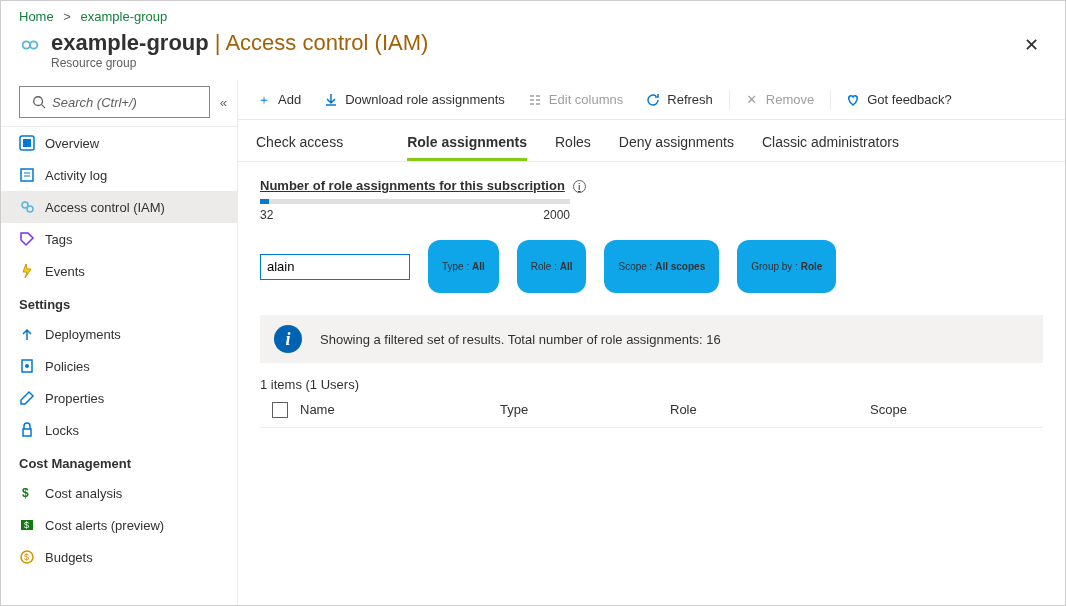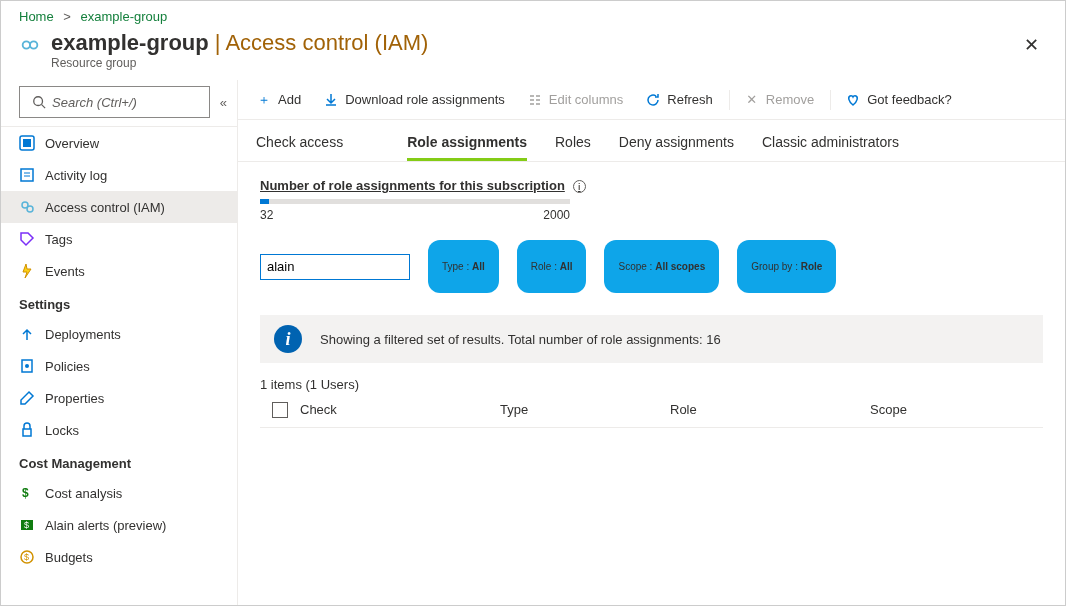--- a/index.html
+++ b/index.html
@@ -187,21 +187,21 @@
           </span>
           <span>Cost analysis</span>
         </div>
       <div class="nav-item">
           <span class="nicon">
             <svg width="16" height="16" viewBox="0 0 16 16">
               <rect x="2" y="3" width="12" height="10" fill="#107c10"></rect>
               <text x="5" y="11" font-size="9" fill="#fff">$</text>
             </svg>
           </span>
-          <span>Alain alerts (preview)</span>
+          <span>Cost alerts (preview)</span>
         </div>
       <div class="nav-item">
           <span class="nicon">
             <svg width="16" height="16" viewBox="0 0 16 16">
               <circle cx="8" cy="8" r="6" fill="none" stroke="#d29200" stroke-width="1.5"></circle>
               <text x="5" y="11" font-size="9" fill="#d29200">$</text>
             </svg>
           </span>
           <span>Budgets</span>
         </div>
@@ -290,21 +290,21 @@
 
       <div class="banner">
         <div class="bicon">i</div>
         <span>Showing a filtered set of results. Total number of role assignments: 16</span>
       </div>
 
       <div class="count">1 items (1 Users)</div>
 
       <div class="thead">
         <div class="cb"></div>
-        <div class="hcell col-name">Check</div>
+        <div class="hcell col-name">Name</div>
         <div class="hcell col-type">Type</div>
         <div class="hcell col-role">Role</div>
         <div class="hcell col-scope">Scope</div>
       </div>
 
     </div>
   </div>
 </div>
 
 </body></html>

